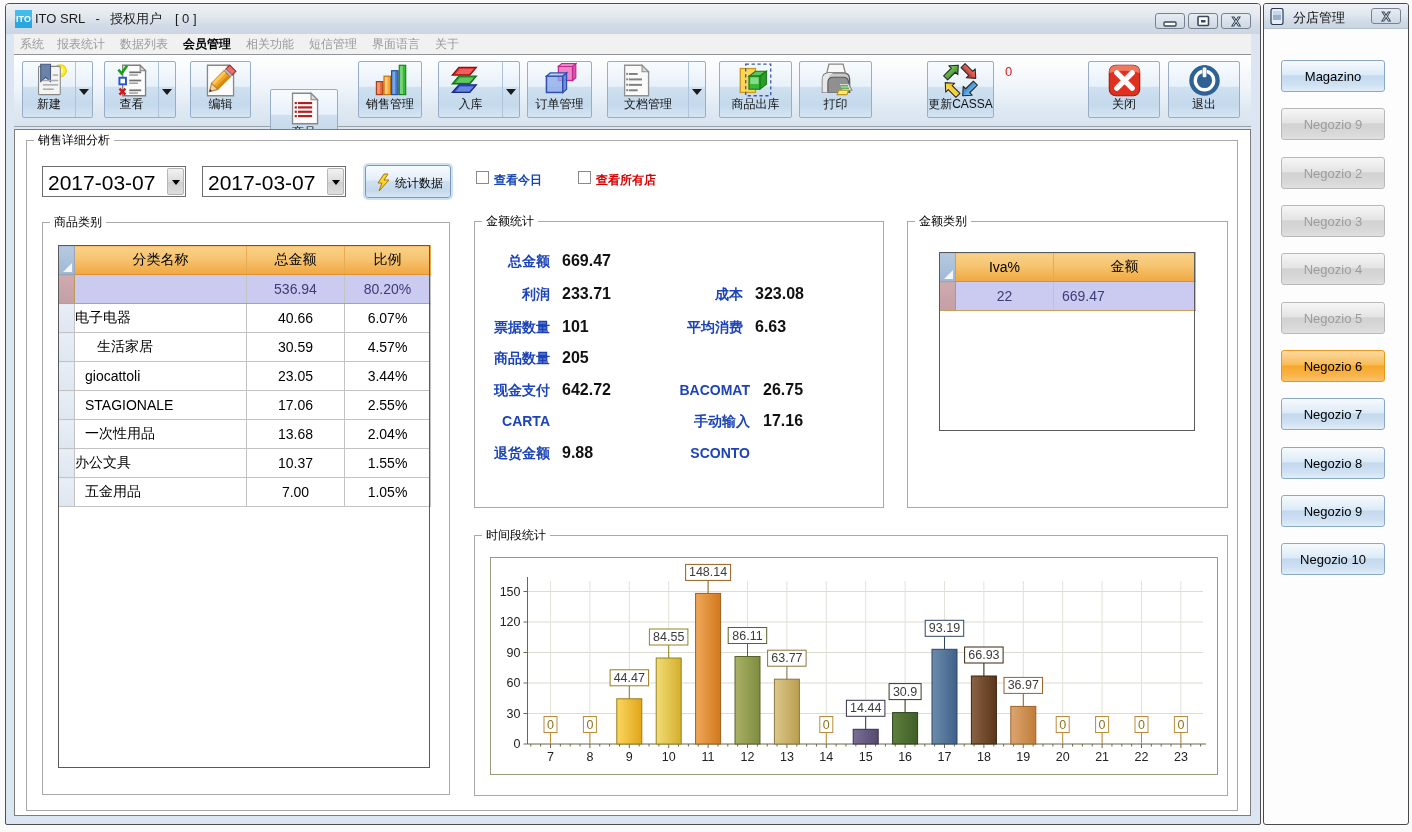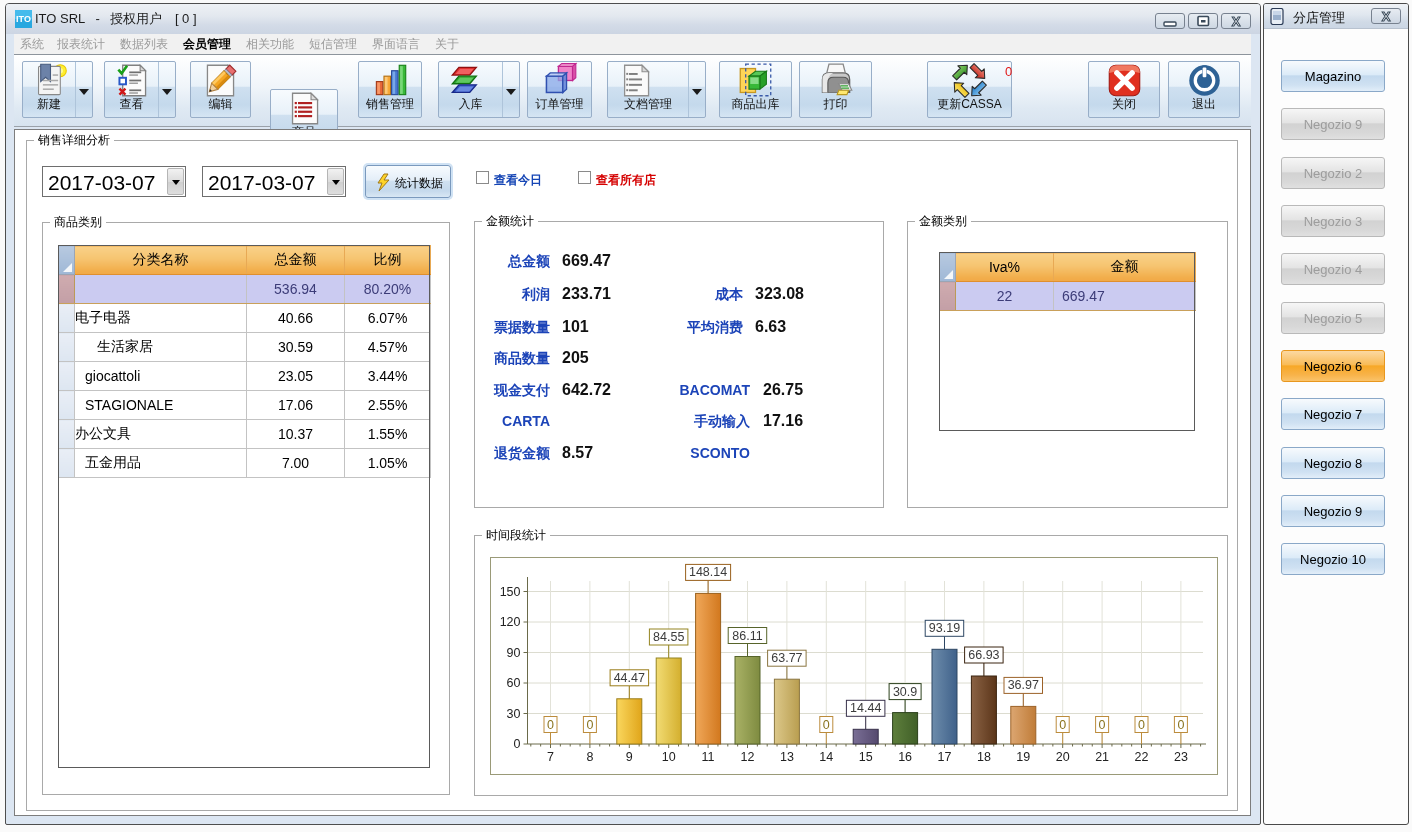--- a/index.html
+++ b/index.html
@@ -295,21 +295,21 @@
 <path d="M9 10 l2 -8 h13 l2 8" fill="#f8f8f8" stroke="#888" stroke-width="1.2"></path>
 <path d="M5 28 v-12 q0 -6 6 -6 h13 q6 0 6 6 v12 z" fill="#c8c8c8" stroke="#606060" stroke-width="1.2"></path>
 <path d="M5 28 v-12 q0 -6 6 -6 h4 q-5 2 -5 8 v10 z" fill="#e8e8e8"></path>
 <path d="M10 28 v-9 q0 -5 5 -5 h9 q5 0 5 5 v9" fill="#909090" stroke="#585858" stroke-width="1"></path>
 <path d="M20 20 h9 l3 6 h-9 z" fill="#f0f0f0" stroke="#888" stroke-width="1"></path>
 <path d="M21.5 22 h7 M22.5 24 h7" stroke="#30a030" stroke-width="1.2"></path>
 <path d="M20 26 h9 l-1.5 4 h-9 z" fill="#ffe870" stroke="#b89820" stroke-width="1"></path>
 </svg>
     <span class="lb">打印</span>
   </div>
-<div class="abs tbtn" style="left:927px; width:85px;">
+<div class="abs tbtn" style="left:927px; width:67px;">
     <svg class="ic" viewBox="0 0 34 34">
 <defs>
 <linearGradient id="agr" x1="0" y1="0" x2="0" y2="1">
           <stop offset="0" stop-color="#8cd06a"></stop>
           <stop offset="1" stop-color="#2d8c22"></stop>
         </linearGradient>
 <linearGradient id="ard" x1="0" y1="0" x2="0" y2="1">
           <stop offset="0" stop-color="#f09080"></stop>
           <stop offset="1" stop-color="#bc1810"></stop>
         </linearGradient>
@@ -431,20 +431,26 @@
         <td class="rsel"></td>
         <td style="padding-left:10px;">giocattoli</td>
         <td class="num">23.05</td>
         <td class="num">3.44%</td>
       </tr>
  <tr style="height:29px;">
         <td class="rsel"></td>
         <td style="padding-left:10px;">STAGIONALE</td>
         <td class="num">17.06</td>
         <td class="num">2.55%</td>
+      </tr>
+ <tr style="height:29px;">
+        <td class="rsel"></td>
+        <td style="padding-left:10px;">一次性用品</td>
+        <td class="num">13.68</td>
+        <td class="num">2.04%</td>
       </tr>
  <tr style="height:29px;">
         <td class="rsel"></td>
         <td style="">办公文具</td>
         <td class="num">10.37</td>
         <td class="num">1.55%</td>
       </tr>
  <tr style="height:29px;">
         <td class="rsel"></td>
         <td style="padding-left:10px;">五金用品</td>
@@ -470,21 +476,21 @@
 <div class="slabel" style="left:420px; top:350px; width:130px;">商品数量</div>
 <div class="sval" style="left:562px; top:349px;">205</div>
 <div class="slabel" style="left:420px; top:382px; width:130px;">现金支付</div>
 <div class="sval" style="left:562px; top:381px;">642.72</div>
 <div class="slabel" style="left:620px; top:382px; width:130px;">BACOMAT</div>
 <div class="sval" style="left:763px; top:381px;">26.75</div>
 <div class="slabel" style="left:420px; top:413px; width:130px;">CARTA</div>
 <div class="slabel" style="left:620px; top:413px; width:130px;">手动输入</div>
 <div class="sval" style="left:763px; top:412px;">17.16</div>
 <div class="slabel" style="left:420px; top:445px; width:130px;">退货金额</div>
-<div class="sval" style="left:562px; top:444px;">8.57</div>
+<div class="sval" style="left:562px; top:444px;">9.88</div>
 <div class="slabel" style="left:620px; top:445px; width:130px;">SCONTO</div>
 
 <div class="abs" style="left:939px; top:252px; width:256px; height:179px; border:1px solid #5e5e5e; background:#fff;"></div>
 <table class="dtable abs" id="itable" style="left:939px; top:252px; width:256px;">
  <colgroup>
       <col style="width:16px">
       <col style="width:98px">
       <col style="width:142px">
     </colgroup>
  <tbody>

